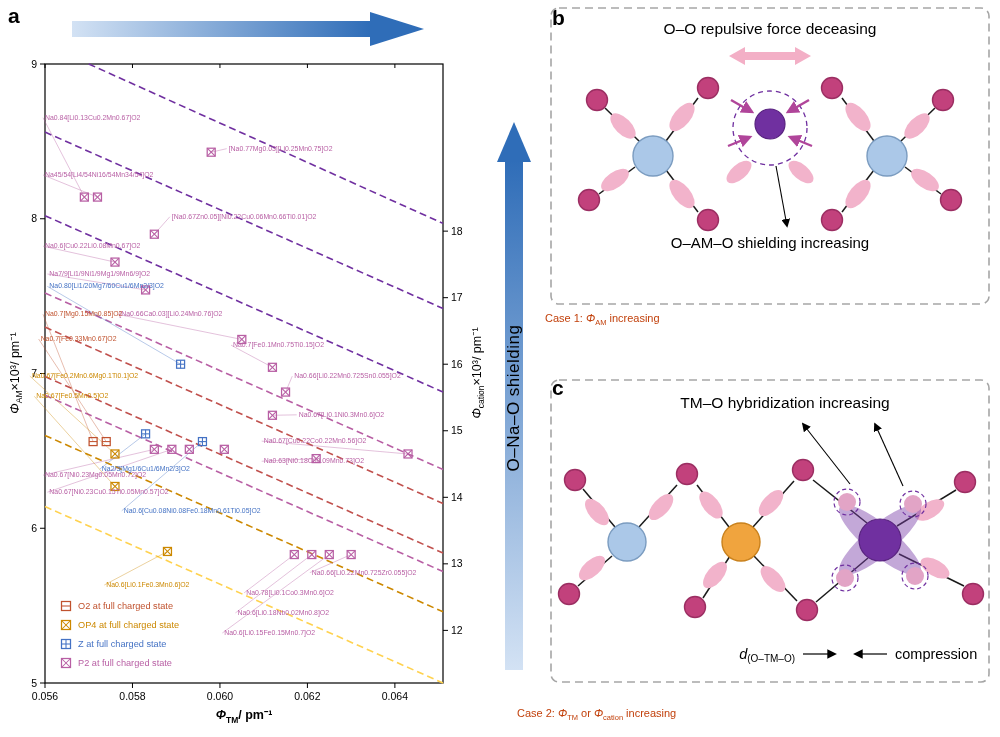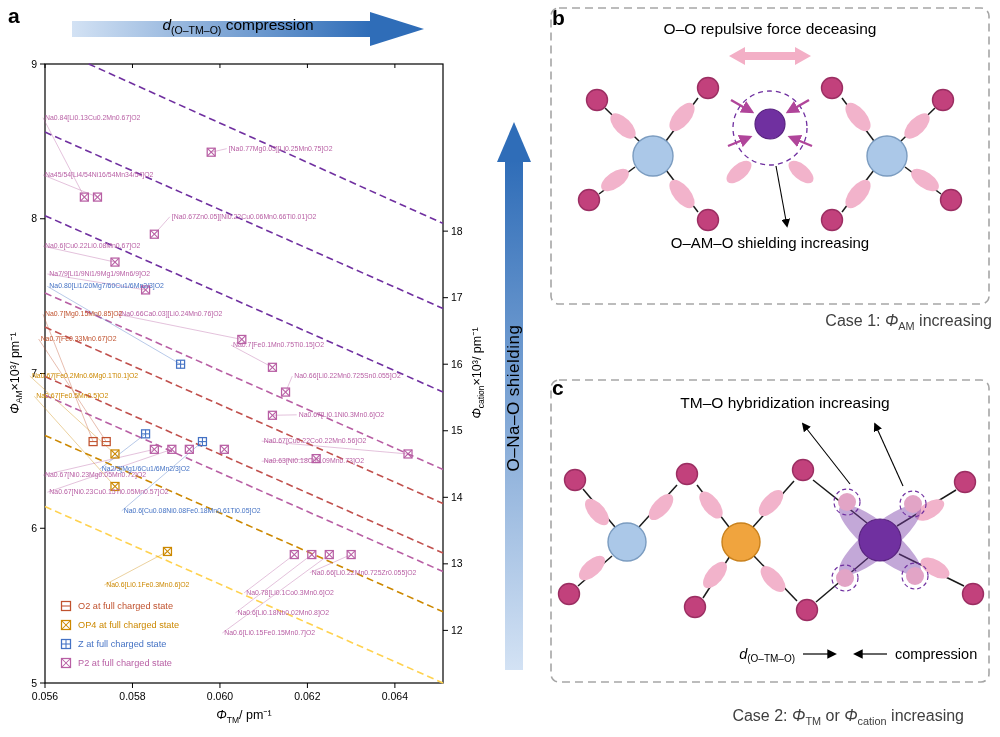--- a/index.html
+++ b/index.html
@@ -1,47 +1,46 @@
 <!DOCTYPE html>
 <html><head>
 <meta charset="utf-8">
 <style>
   html,body{margin:0;padding:0;background:#fff;}
   #fig{position:relative;width:1000px;height:737px;background:#fff;overflow:hidden;
        font-family:"Liberation Sans",sans-serif;color:#000;}
   .panel-label{position:absolute;font-size:21px;font-weight:bold;color:#000;}
-  .caption{position:absolute;width:447px;text-align:right;font-size:16px;color:#404040;}
+  .caption{position:absolute;width:447px;text-align:left;font-size:11px;color:#c2410c;}
   .phi{font-style:italic;}
   sub{font-size:68%;}
   .vlabel{position:absolute;transform:translate(-50%,-50%) rotate(-90deg);white-space:nowrap;}
   .ytitle{font-size:12.5px;}
   .shield{font-size:17px;letter-spacing:.5px;}
   .toptext{position:absolute;left:88px;top:16px;width:300px;text-align:center;font-size:15.5px;}
-  .xtitle{position:absolute;left:164px;top:706px;width:160px;text-align:center;font-size:12.5px;}
+  .xtitle{position:absolute;left:164px;top:706px;width:160px;text-align:center;font-size:12.5px;font-weight:bold;}
   svg{position:absolute;display:block;}
   text{font-family:"Liberation Sans",sans-serif;}
 </style>
 </head>
 <body>
 
 <div id="fig">
 
   <div class="panel-label" style="left:8px;top:4px;">a</div>
 
   <svg style="left:72px;top:12px;" width="352" height="34" viewBox="0 0 352 34">
     <defs>
       <linearGradient id="gradH" x1="0" y1="0" x2="1" y2="0">
         <stop offset="0" stop-color="#d3e2f4"></stop>
           <stop offset="1" stop-color="#2f6db8"></stop>
       </linearGradient>
     </defs>
     <rect x="0" y="9" width="298" height="16" fill="url(#gradH)"></rect>
     <polygon points="298,0 352,17 298,34" fill="#2f6db8"></polygon>
   </svg>
-  <div class="toptext"><i class="phi">d</i><sub>(O–TM–O)</sub><span> compression</span></div>
 
   <svg id="chart" style="left:0;top:0;" width="492" height="737" viewBox="0 0 492 737">
       <rect x="45" y="64" width="398" height="619" fill="none" stroke="#000" stroke-width="1.2"></rect>
       <g font-size="10.5" fill="#000">
         <line x1="45" y1="683" x2="45" y2="688" stroke="#000"></line>
         <line x1="45" y1="64" x2="45" y2="68" stroke="#000"></line>
         <text x="45" y="700" text-anchor="middle">0.056</text>
         <line x1="132.47252747252753" y1="683" x2="132.47252747252753" y2="688" stroke="#000"></line>
         <line x1="132.47252747252753" y1="64" x2="132.47252747252753" y2="68" stroke="#000"></line>
         <text x="132.47252747252753" y="700" text-anchor="middle">0.058</text>

